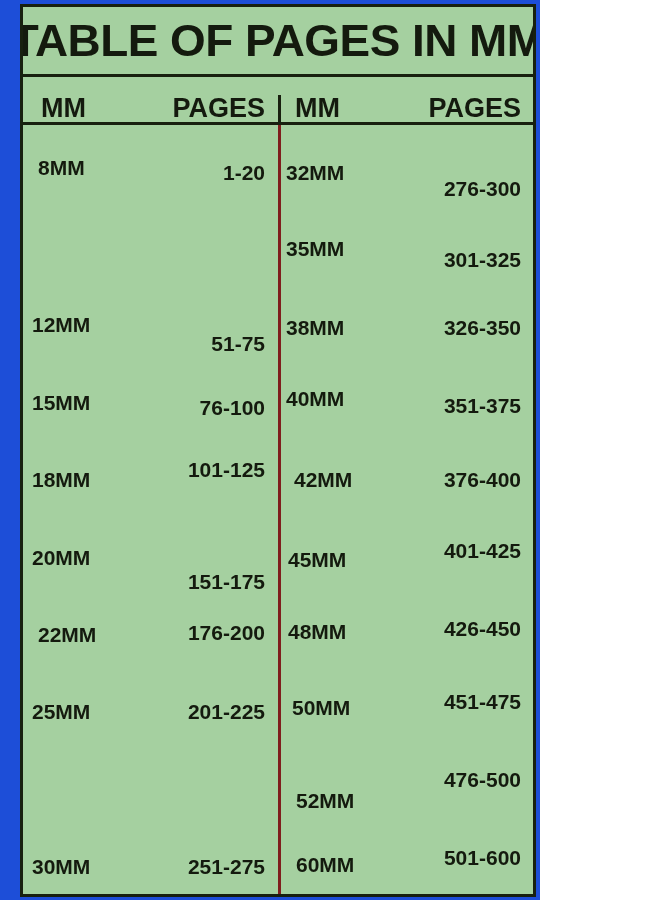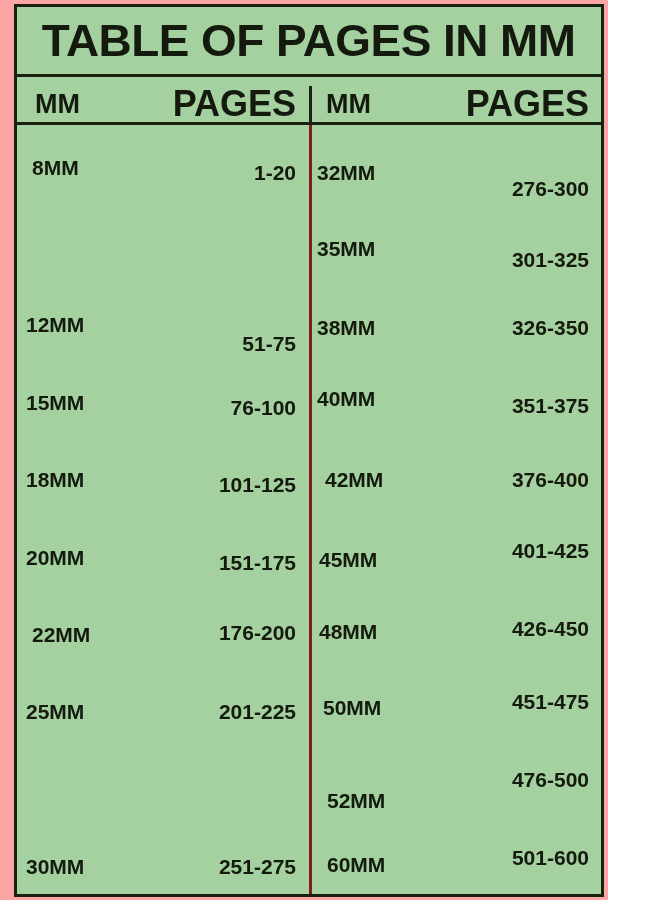--- a/index.html
+++ b/index.html
@@ -3,25 +3,25 @@
 <meta charset="utf-8">
 <style>
   html, body {
     margin: 0;
     padding: 0;
     background: #ffffff;
   }
 
   .sheet {
     position: relative;
-    width: 608px;
+    width: 540px;
     height: 900px;
-    background: #fca5a5;
-    box-sizing: border-box;
-    padding: 4px 4px 3px 14px;
+    background: #1d4ed8;
+    box-sizing: border-box;
+    padding: 4px 4px 3px 20px;
     font-family: "Liberation Sans", sans-serif;
     overflow: hidden;
   }
 
   .frame {
     position: relative;
     width: 100%;
     height: 100%;
     box-sizing: border-box;
     border: 3px solid #18200f;
@@ -79,21 +79,21 @@
 
   .header-mm {
     font-size: 27px;
     font-weight: bold;
     color: #141a0e;
     line-height: 1;
   }
 
   .header-pages {
     margin-left: auto;
-    font-size: 36px;
+    font-size: 27px;
     font-weight: bold;
     color: #141a0e;
     line-height: 1;
   }
 
   
   .body-area {
     position: absolute;
     left: 0;
     right: 0;
@@ -173,25 +173,25 @@
           <div class="row" style="top: 0px;">
             <span class="cell-mm" style="top: 185px;">12MM</span>
             <span class="cell-pages" style="top: 204px;">51-75</span>
           </div>
           <div class="row" style="top: 0px;">
             <span class="cell-mm" style="top: 263px;">15MM</span>
             <span class="cell-pages" style="top: 268px;">76-100</span>
           </div>
           <div class="row" style="top: 0px;">
             <span class="cell-mm" style="top: 340px;">18MM</span>
-            <span class="cell-pages" style="top: 345px;">101-125</span>
+            <span class="cell-pages" style="top: 330px;">101-125</span>
           </div>
           <div class="row" style="top: 0px;">
             <span class="cell-mm" style="top: 418px;">20MM</span>
-            <span class="cell-pages" style="top: 423px; margin-left: 16px;">151-175</span>
+            <span class="cell-pages" style="top: 442px; margin-left: 16px;">151-175</span>
           </div>
           <div class="row" style="top: 0px;">
             <span class="cell-mm" style="top: 495px; margin-left: 6px;">22MM</span>
             <span class="cell-pages" style="top: 493px;">176-200</span>
           </div>
           <div class="row" style="top: 0px;">
             <span class="cell-mm" style="top: 572px;">25MM</span>
             <span class="cell-pages" style="top: 572px;">201-225</span>
           </div>
           <div class="row" style="top: 0px;">

